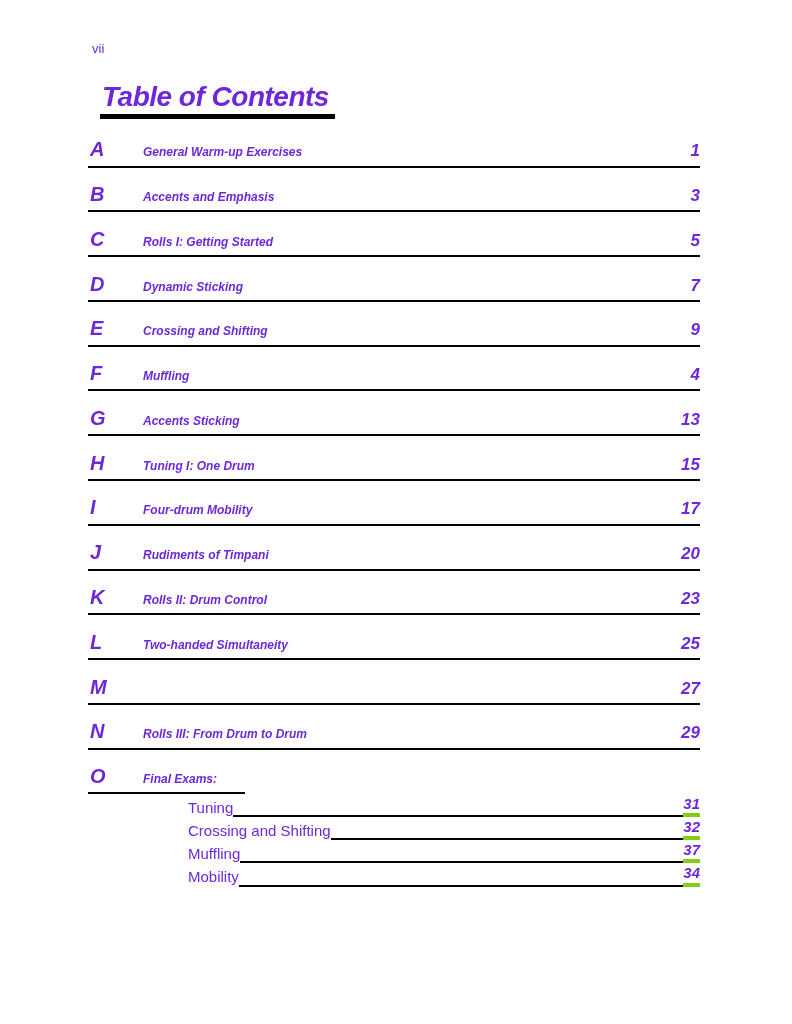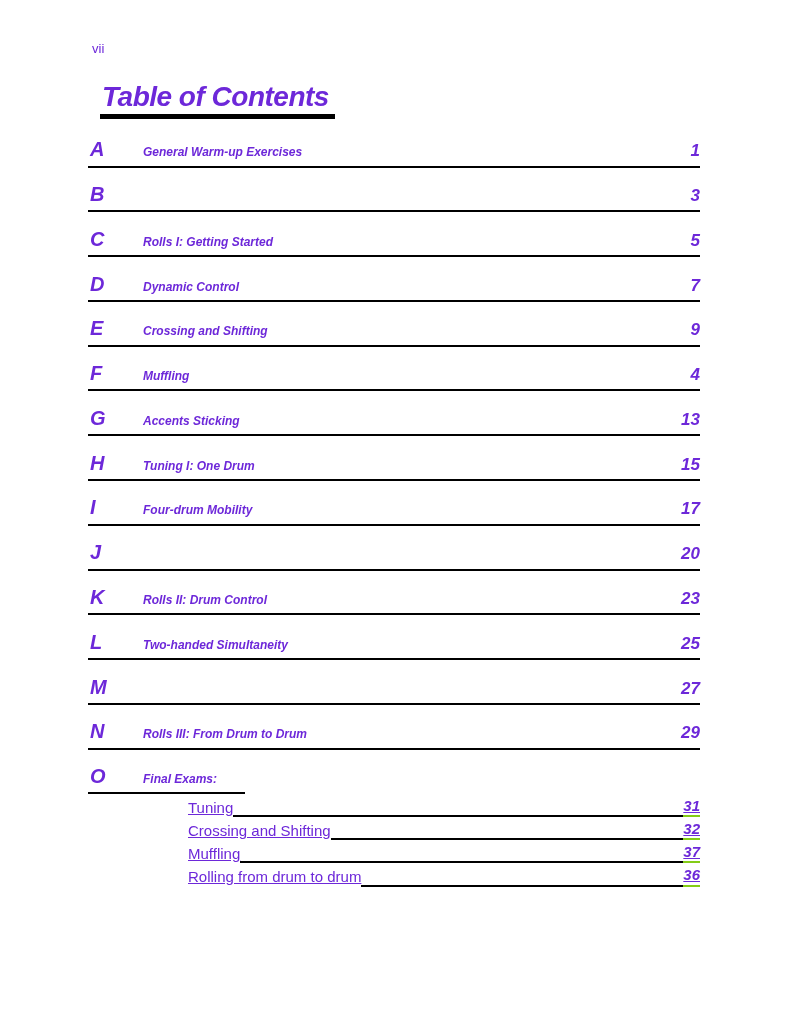--- a/index.html
+++ b/index.html
@@ -68,30 +68,29 @@
     width: 157px;
     box-sizing: border-box;
     border-bottom: 2px solid #000;
     padding-bottom: 4px;
   }
   .subentries { margin-left: 100px; margin-top: 0; }
   .subentry {
     display: flex;
     align-items: flex-end;
     height: 23.1px;
-    text-decoration: underline;
   }
   .sub-title { font-size: 15px; line-height: 1.3; white-space: nowrap; }
   .sub-leader { flex: 1; border-bottom: 2px solid #000; min-width: 20px; }
   .sub-page {
     font-size: 15px;
     font-weight: bold;
     font-style: italic;
     line-height: 1.3;
-    border-bottom: 2px solid #84cc16;
+    border-bottom: 4px solid #84cc16;
   }
 </style>
 </head>
 <body>
 
 <div class="page">
 
   <div class="folio">vii</div>
 
   <h1 class="title">Table of Contents</h1>
@@ -99,32 +98,33 @@
   <div class="entries">
 
     <div class="entry">
       <span class="entry-letter">A</span>
       <span class="entry-title">General Warm-up Exercises</span>
       <span class="entry-page">1</span>
     </div>
 
     <div class="entry">
       <span class="entry-letter">B</span>
+      <span class="entry-title">Accents and Emphasis</span>
       <span class="entry-page">3</span>
     </div>
 
     <div class="entry">
       <span class="entry-letter">C</span>
       <span class="entry-title">Rolls I: Getting Started</span>
       <span class="entry-page">5</span>
     </div>
 
     <div class="entry">
       <span class="entry-letter">D</span>
-      <span class="entry-title">Dynamic Control</span>
+      <span class="entry-title">Dynamic Sticking</span>
       <span class="entry-page">7</span>
     </div>
 
     <div class="entry">
       <span class="entry-letter">E</span>
       <span class="entry-title">Crossing and Shifting</span>
       <span class="entry-page">9</span>
     </div>
 
     <div class="entry">
@@ -146,20 +146,21 @@
     </div>
 
     <div class="entry">
       <span class="entry-letter">I</span>
       <span class="entry-title">Four-drum Mobility</span>
       <span class="entry-page">17</span>
     </div>
 
     <div class="entry">
       <span class="entry-letter">J</span>
+      <span class="entry-title">Rudiments of Timpani</span>
       <span class="entry-page">20</span>
     </div>
 
     <div class="entry">
       <span class="entry-letter">K</span>
       <span class="entry-title">Rolls II: Drum Control</span>
       <span class="entry-page">23</span>
     </div>
 
     <div class="entry">
@@ -199,25 +200,25 @@
         <span class="sub-leader"></span>
         <span class="sub-page">32</span>
       </div>
 
       <div class="subentry">
         <span class="sub-title">Muffling</span>
         <span class="sub-leader"></span>
         <span class="sub-page">37</span>
       </div>
 
-
-
-      <div class="subentry">
-        <span class="sub-title">Rolling from drum to drum</span>
-        <span class="sub-leader"></span>
-        <span class="sub-page">36</span>
-      </div>
+      <div class="subentry">
+        <span class="sub-title">Mobility</span>
+        <span class="sub-leader"></span>
+        <span class="sub-page">34</span>
+      </div>
+
+
 
     </div>
 
   </div>
 
 </div>
 
 </body></html>

